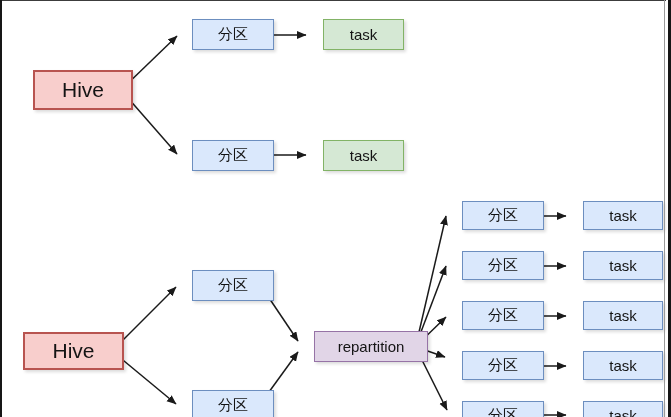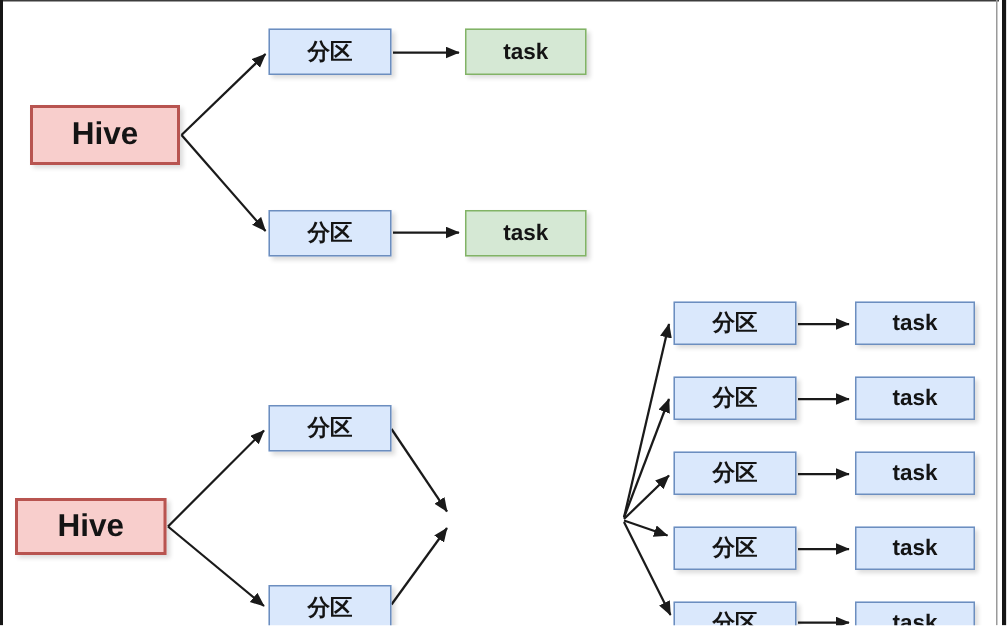--- a/index.html
+++ b/index.html
@@ -27,24 +27,25 @@
   }
   .arrows marker path {
     fill: var(--arrow, #1a1a1a);
   }
   .node {
     position: absolute;
     box-sizing: border-box;
     display: flex;
     align-items: center;
     justify-content: center;
-    font-weight: bold;
+    font-weight: normal;
     color: #141414;
     box-shadow: 2px 2px 3px rgba(0,0,0,0.14);
     white-space: nowrap;
+    margin-left: 13px;
   }
   .hive {
     background: var(--hive-fill, #f8cecc);
     border: 2px solid var(--hive-border, #b85450);
     font-size: 21px;
   }
   .part {
     background: var(--partition-fill, #dae8fc);
     border: 1.5px solid var(--partition-border, #6c8ebf);
     font-size: 15px;
@@ -108,20 +109,21 @@
 
   <div class="node hive" style="left:20px;top:70px;width:100px;height:40px">Hive</div>
   <div class="node part" style="left:179px;top:19px;width:82px;height:31px">分区</div>
   <div class="node task-green" style="left:310px;top:19px;width:81px;height:31px">task</div>
   <div class="node part" style="left:179px;top:140px;width:82px;height:31px">分区</div>
   <div class="node task-green" style="left:310px;top:140px;width:81px;height:31px">task</div>
 
   <div class="node hive" style="left:10px;top:332px;width:101px;height:38px">Hive</div>
   <div class="node part" style="left:179px;top:270px;width:82px;height:31px">分区</div>
   <div class="node part" style="left:179px;top:390px;width:82px;height:31px">分区</div>
+  <div class="node repart" style="left:301px;top:331px;width:114px;height:31px">repartition</div>
 
   <div class="node part" style="left:449px;top:201px;width:82px;height:29px">分区</div>
   <div class="node task-blue" style="left:570px;top:201px;width:80px;height:29px">task</div>
 
   <div class="node part" style="left:449px;top:251px;width:82px;height:29px">分区</div>
   <div class="node task-blue" style="left:570px;top:251px;width:80px;height:29px">task</div>
 
   <div class="node part" style="left:449px;top:301px;width:82px;height:29px">分区</div>
   <div class="node task-blue" style="left:570px;top:301px;width:80px;height:29px">task</div>
 

